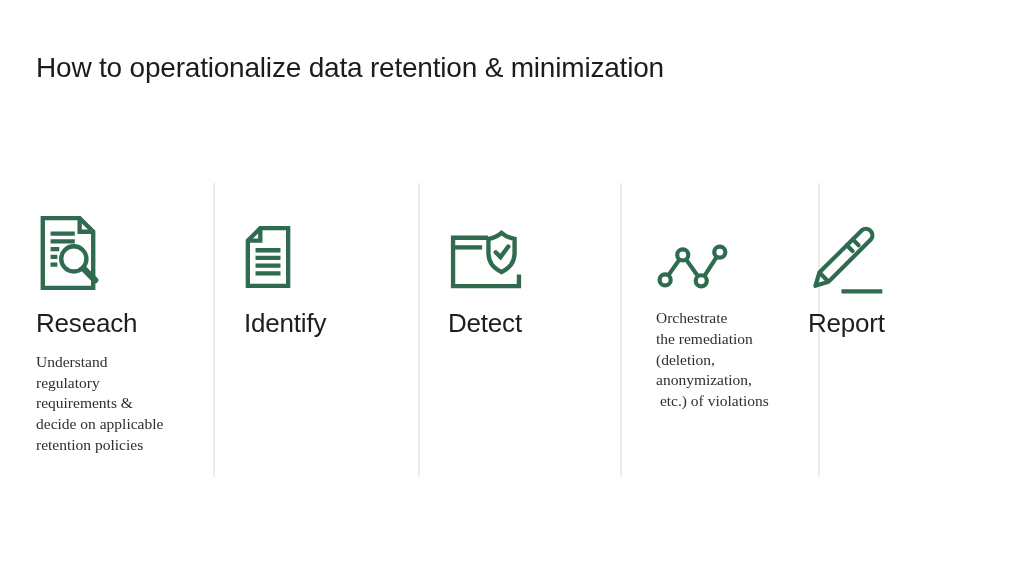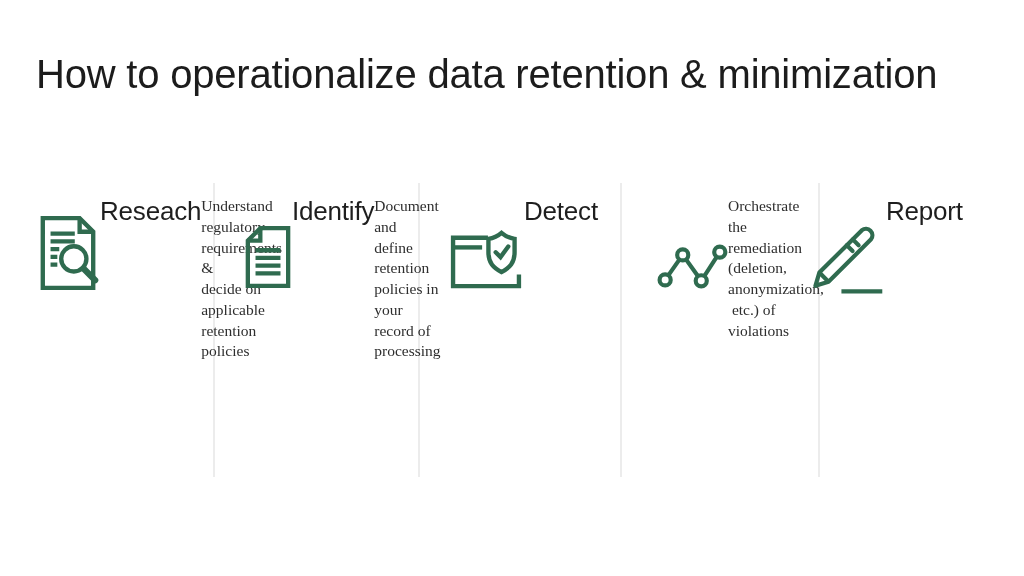--- a/index.html
+++ b/index.html
@@ -5,30 +5,30 @@
   html,body{margin:0;padding:0;background:#ffffff;}
   .slide{
     position:relative;
     width:1024px;height:576px;
     background:#ffffff;
     font-family:"Liberation Sans","DejaVu Sans",sans-serif;
     overflow:hidden;
   }
   .title{
     position:absolute;left:36px;top:52px;
-    font-size:40px;font-weight:400;color:#1c1c1c;
+    font-size:28px;font-weight:400;color:#1c1c1c;
     letter-spacing:-0.2px;margin:0;
   }
   .divider{
     position:absolute;top:183px;height:294px;width:2px;
     background:#ececec;
   }
   .col{
     position:absolute;top:183px;
-    display:flex;align-items:flex-start;
+    display:flex;flex-direction:column;align-items:flex-start;
   }
   .icon-wrap{
     height:112px;display:flex;align-items:flex-end;
   }
   .icon-wrap svg{display:block;}
   .step-title{
     margin:14px 0 0 0;
     font-size:26px;font-weight:400;color:#1e1e1e;
     letter-spacing:-0.2px;line-height:1.15;
   }
@@ -75,24 +75,20 @@
 
   <div class="col" style="left:244px;width:162px">
     <div class="icon-wrap">
       <svg width="48" height="64" viewBox="0 0 50 66" style="margin-bottom:6px">
         <path class="ic" d="M17 3 H46 V63 H4 V16 Z"></path>
         <path class="ic" d="M17 3 V16 H4"></path>
         <path class="ic" d="M12 26 H38 M12 34 H38 M12 42 H38 M12 50 H38"></path>
       </svg>
     </div>
     <h2 class="step-title">Identify</h2>
-    <p class="step-desc">Document and
-define retention
-policies in your
-record of processing</p>
   </div>
 
   <div class="col" style="left:448px;width:160px">
     <div class="icon-wrap">
       <svg width="76" height="62" viewBox="0 0 78 64" style="margin-bottom:4px">
         <path class="ic" d="M41 9 H5 V59 H73 V47"></path>
         <path class="ic" d="M5 19 H35"></path>
         <path class="ic" d="M55 4 C51 7.5 46 9.5 41.5 10.2 L41.5 24 C41.5 35 46.5 40 55 44.5 C63.5 40 68.5 35 68.5 24 L68.5 10.2 C64 9.5 59 7.5 55 4 Z"></path>
         <path class="ic-round" d="M49 24 L54 29 L62 18"></path>
       </svg>

